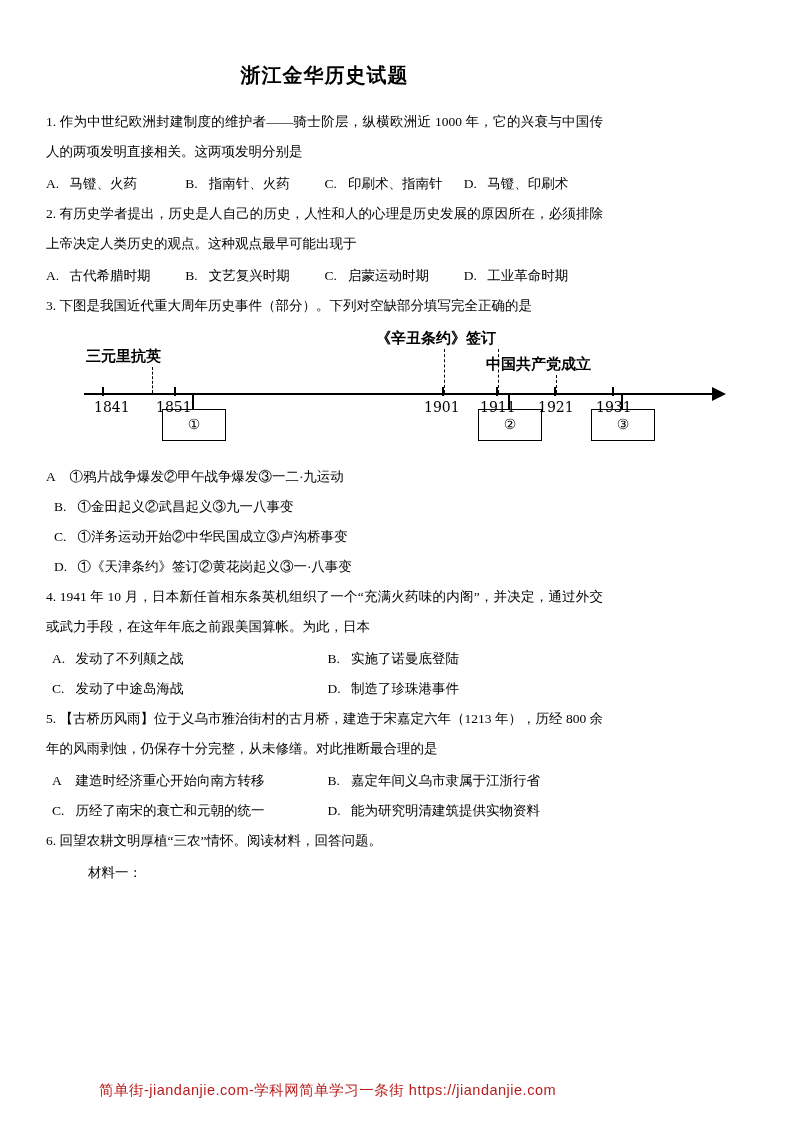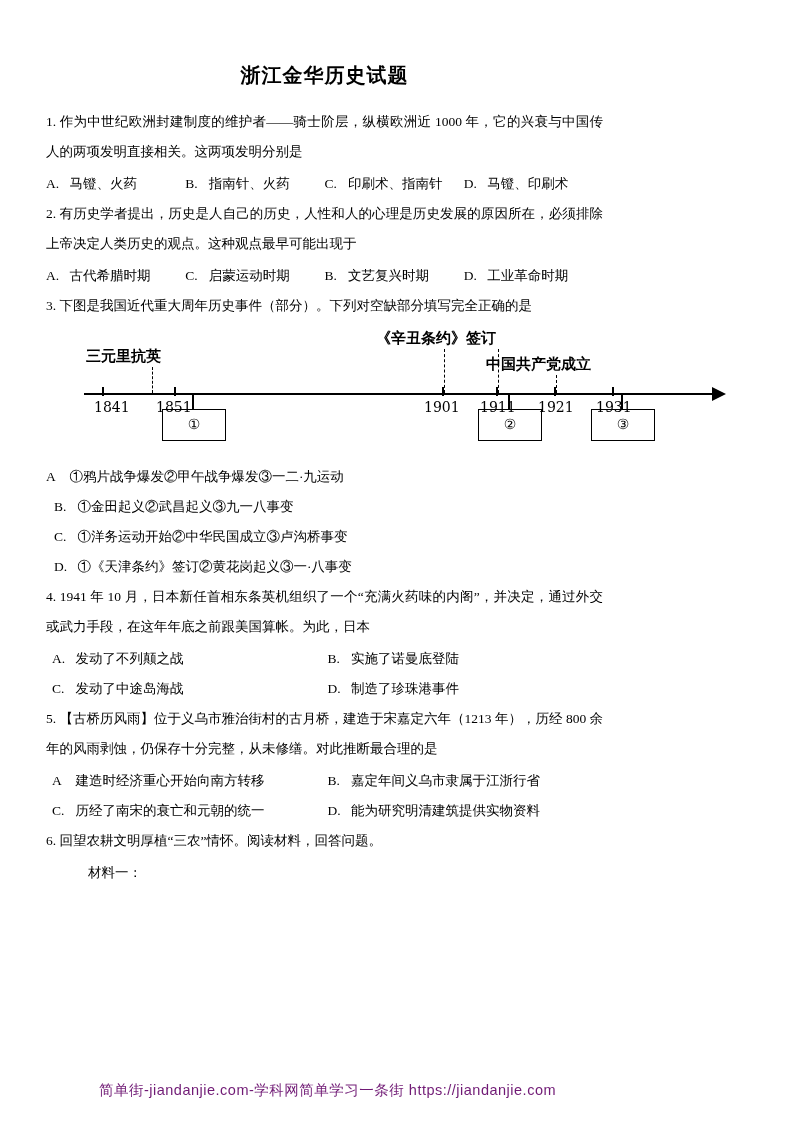--- a/index.html
+++ b/index.html
@@ -143,21 +143,21 @@
     font-size: 13px;
     padding: 0 10px;
     font-family: "DejaVu Serif", "Liberation Serif", serif;
   }
   .footer {
     position: absolute;
     left: 0;
     right: 0;
     bottom: 22px;
     text-align: center;
-    color: #701a75;
+    color: #b91c1c;
     font-size: 14.5px;
     letter-spacing: 0.5px;
     font-family: "Liberation Sans", sans-serif;
   }
 </style>
 </head>
 <body>
 
 <div class="page">
 
@@ -189,26 +189,26 @@
   <div class="q">
     <span>2.</span>
     <span>有历史学者提出，历史是人自己的历史，人性和人的心理是历史发展的原因所在，必须排除上帝决定人类历史的观点。这种观点最早可能出现于</span>
   </div>
   <div class="opts four">
     <div>
       <span class="opt-label">A.</span>
       <span>古代希腊时期</span>
     </div>
     <div>
+      <span class="opt-label">B.</span>
+      <span>文艺复兴时期</span>
+    </div>
+    <div>
       <span class="opt-label">C.</span>
       <span>启蒙运动时期</span>
-    </div>
-    <div>
-      <span class="opt-label">B.</span>
-      <span>文艺复兴时期</span>
     </div>
     <div>
       <span class="opt-label">D.</span>
       <span>工业革命时期</span>
     </div>
   </div>
 
   <div class="q">
     <span>3.</span>
     <span>下图是我国近代重大周年历史事件（部分）。下列对空缺部分填写完全正确的是</span>

